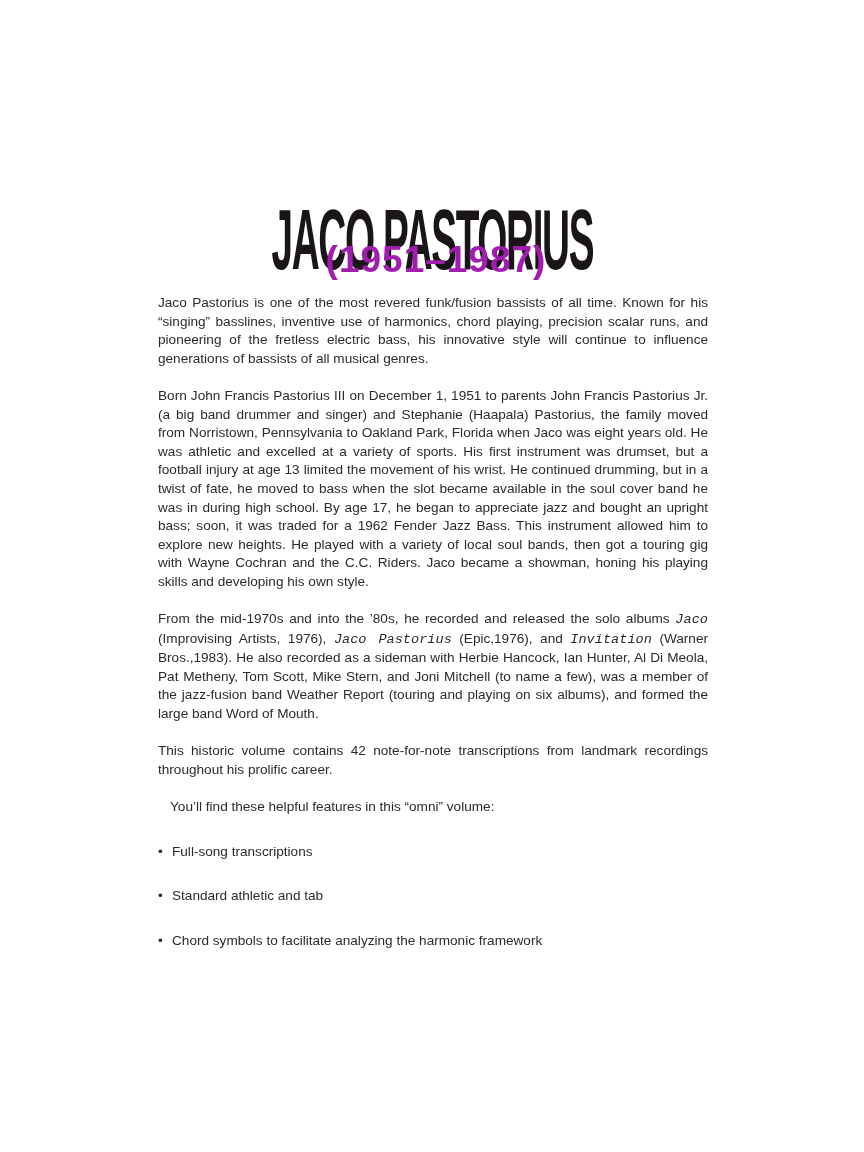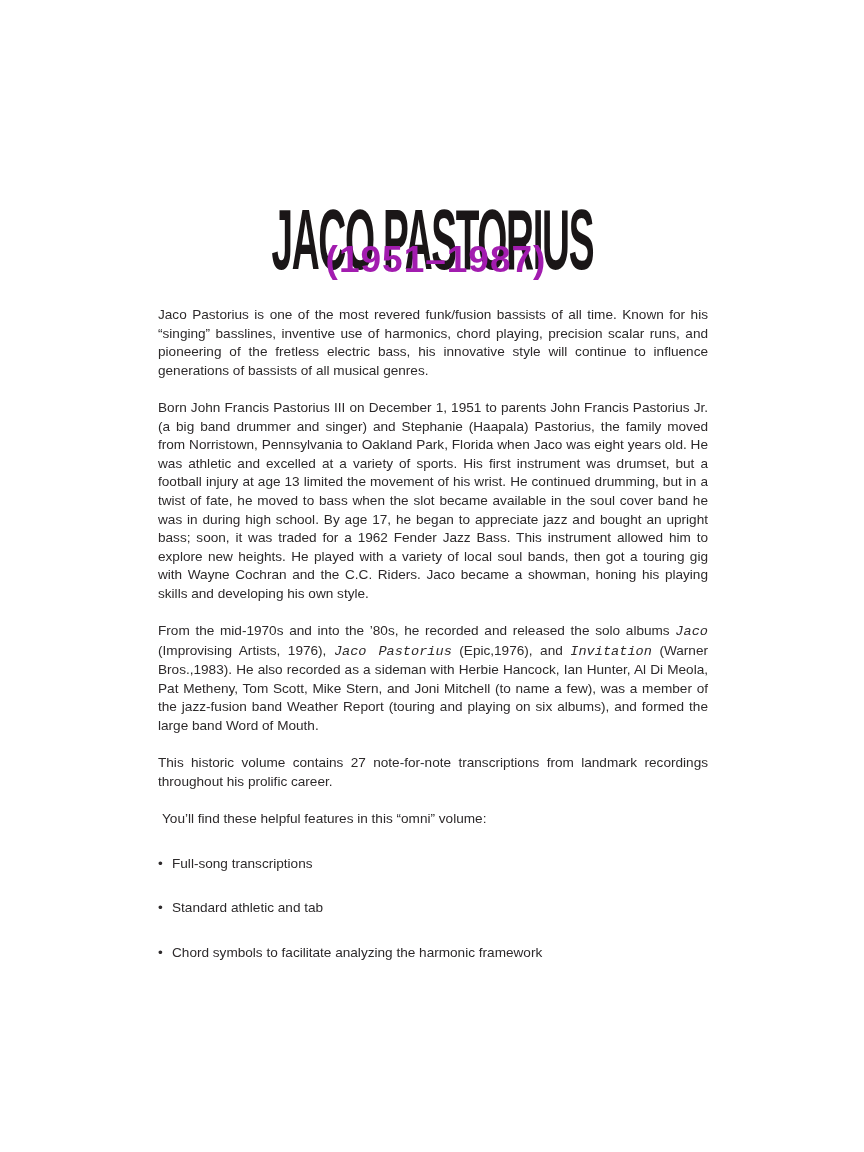--- a/index.html
+++ b/index.html
@@ -44,40 +44,40 @@
     display: inline-block;
     font-size: 37px;
     line-height: 1;
     font-weight: bold;
     letter-spacing: 1px;
     color: #a21caf;
     margin-left: 8px;
   }
   .content {
     position: absolute;
-    top: 306px;
+    top: 294px;
     left: 158px;
     width: 550px;
     color: #2d2a2b;
     font-size: 13.6px;
     line-height: 18.6px;
   }
   .para {
     margin: 0 0 18.6px 0;
     text-align: justify;
   }
   .para .italic {
     font-style: italic;
     font-family: Liberation Mono, monospace;
   }
   .features {
     margin: 0 0 18.6px 0;
   }
   .features-intro {
-    margin: 4px;
+    margin: 12px;
     text-align: left;
   }
   .feature-list {
     margin: 4px 0 0 0;
   }
   .feature-item {
     text-align: left;
     margin-top: 26px;
   }
   .bullet {
@@ -95,21 +95,21 @@
   </div>
 
   <div class="subtitle-wrap">
     <h2 class="subtitle">(1951–1987)</h2>
   </div>
 
   <main class="content" id="content-blocks">
       <p class="para"><span>Jaco Pastorius is one of the most revered funk/fusion bassists of all time. Known for his “singing” basslines, inventive use of harmonics, chord playing, precision scalar runs, and pioneering of the fretless electric bass, his innovative style will continue to influence generations of bassists of all musical genres.</span></p>
       <p class="para"><span>Born John Francis Pastorius III on December 1, 1951 to parents John Francis Pastorius Jr. (a big band drummer and singer) and Stephanie (Haapala) Pastorius, the family moved from Norristown, Pennsylvania to Oakland Park, Florida when Jaco was eight years old. He was athletic and excelled at a variety of sports. His first instrument was drumset, but a football injury at age 13 limited the movement of his wrist. He continued drumming, but in a twist of fate, he moved to bass when the slot became available in the soul cover band he was in during high school. By age 17, he began to appreciate jazz and bought an upright bass; soon, it was traded for a 1962 Fender Jazz Bass. This instrument allowed him to explore new heights. He played with a variety of local soul bands, then got a touring gig with Wayne Cochran and the C.C. Riders. Jaco became a showman, honing his playing skills and developing his own style.</span></p>
       <p class="para"><span>From the mid-1970s and into the ’80s, he recorded and released the solo albums </span><span class="italic">Jaco</span><span> (Improvising Artists, 1976), </span><span class="italic">Jaco Pastorius</span><span> (Epic,1976), and </span><span class="italic">Invitation</span><span> (Warner Bros.,1983). He also recorded as a sideman with Herbie Hancock, Ian Hunter, Al Di Meola, Pat Metheny, Tom Scott, Mike Stern, and Joni Mitchell (to name a few), was a member of the jazz-fusion band Weather Report (touring and playing on six albums), and formed the large band Word of Mouth.</span></p>
-      <p class="para"><span>This historic volume contains 27 note-for-note transcriptions from landmark recordings throughout his prolific career.</span></p>
+      <p class="para"><span>This historic volume contains 42 note-for-note transcriptions from landmark recordings throughout his prolific career.</span></p>
       <div class="features">
         <p class="features-intro">You’ll find these helpful features in this “omni” volume:</p>
         <div class="feature-list">
           <div class="feature-item"><span class="bullet">•</span><span>Full-song transcriptions</span></div>
           <div class="feature-item"><span class="bullet">•</span><span>Standard athletic and tab</span></div>
           <div class="feature-item"><span class="bullet">•</span><span>Chord symbols to facilitate analyzing the harmonic framework</span></div>
           <div class="feature-item"><span class="bullet">•</span><span>Recording references included with the song title</span></div>
           <div class="feature-item"><span class="bullet">•</span><span>Metronome recorded</span></div>
         </div>
       </div>

